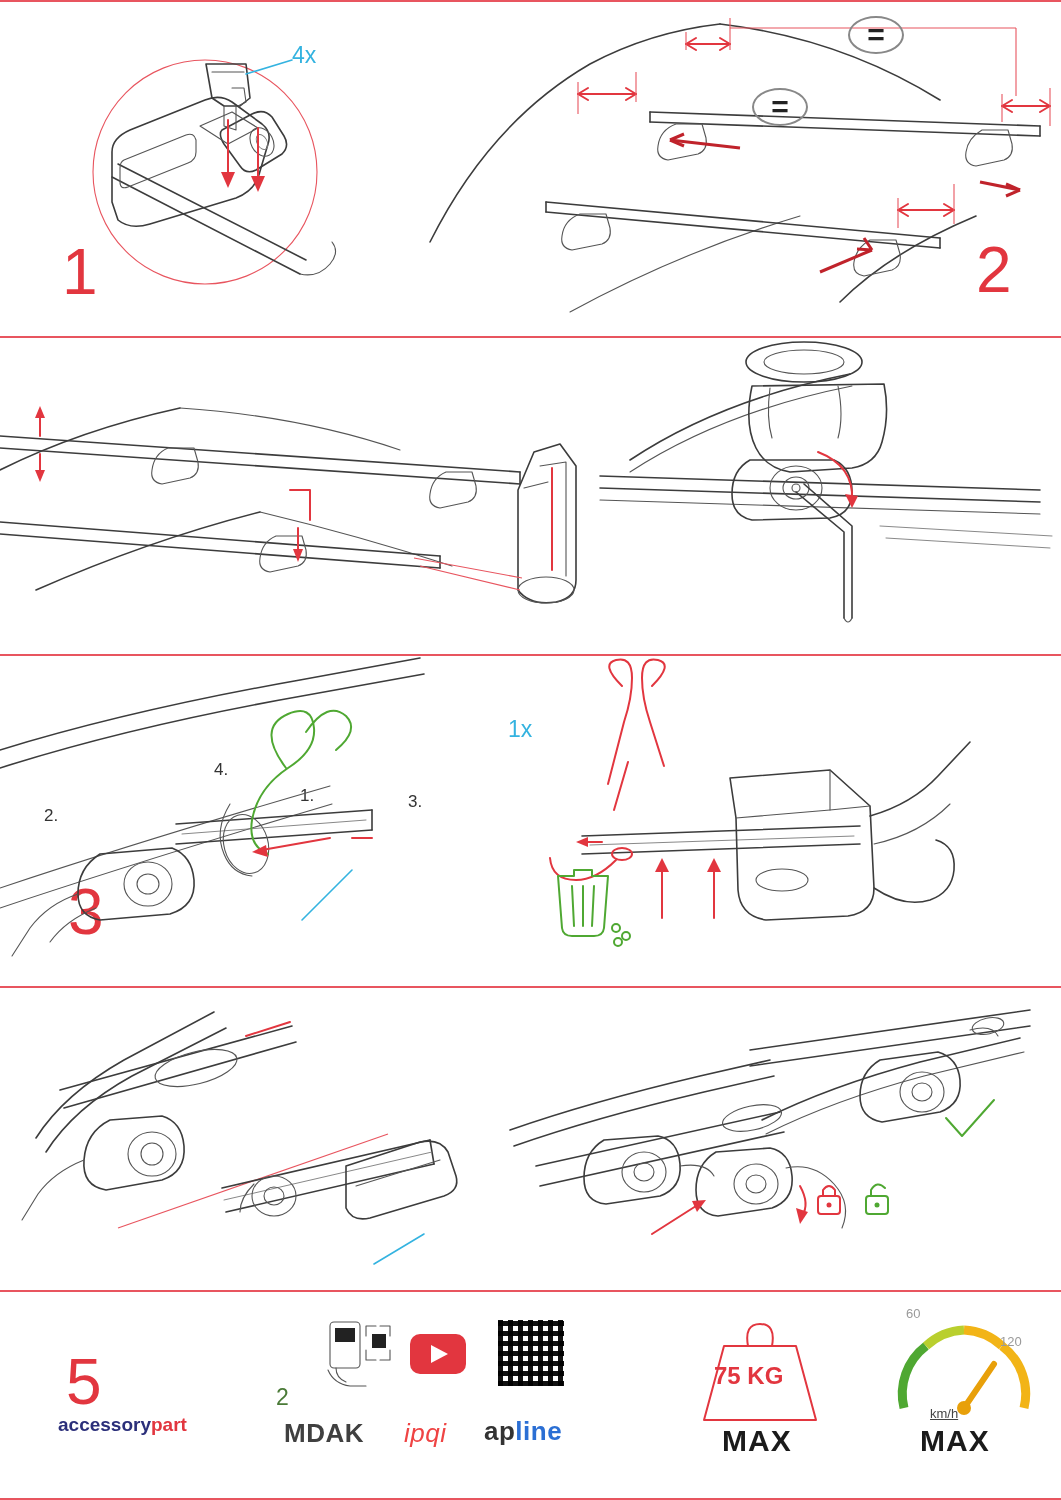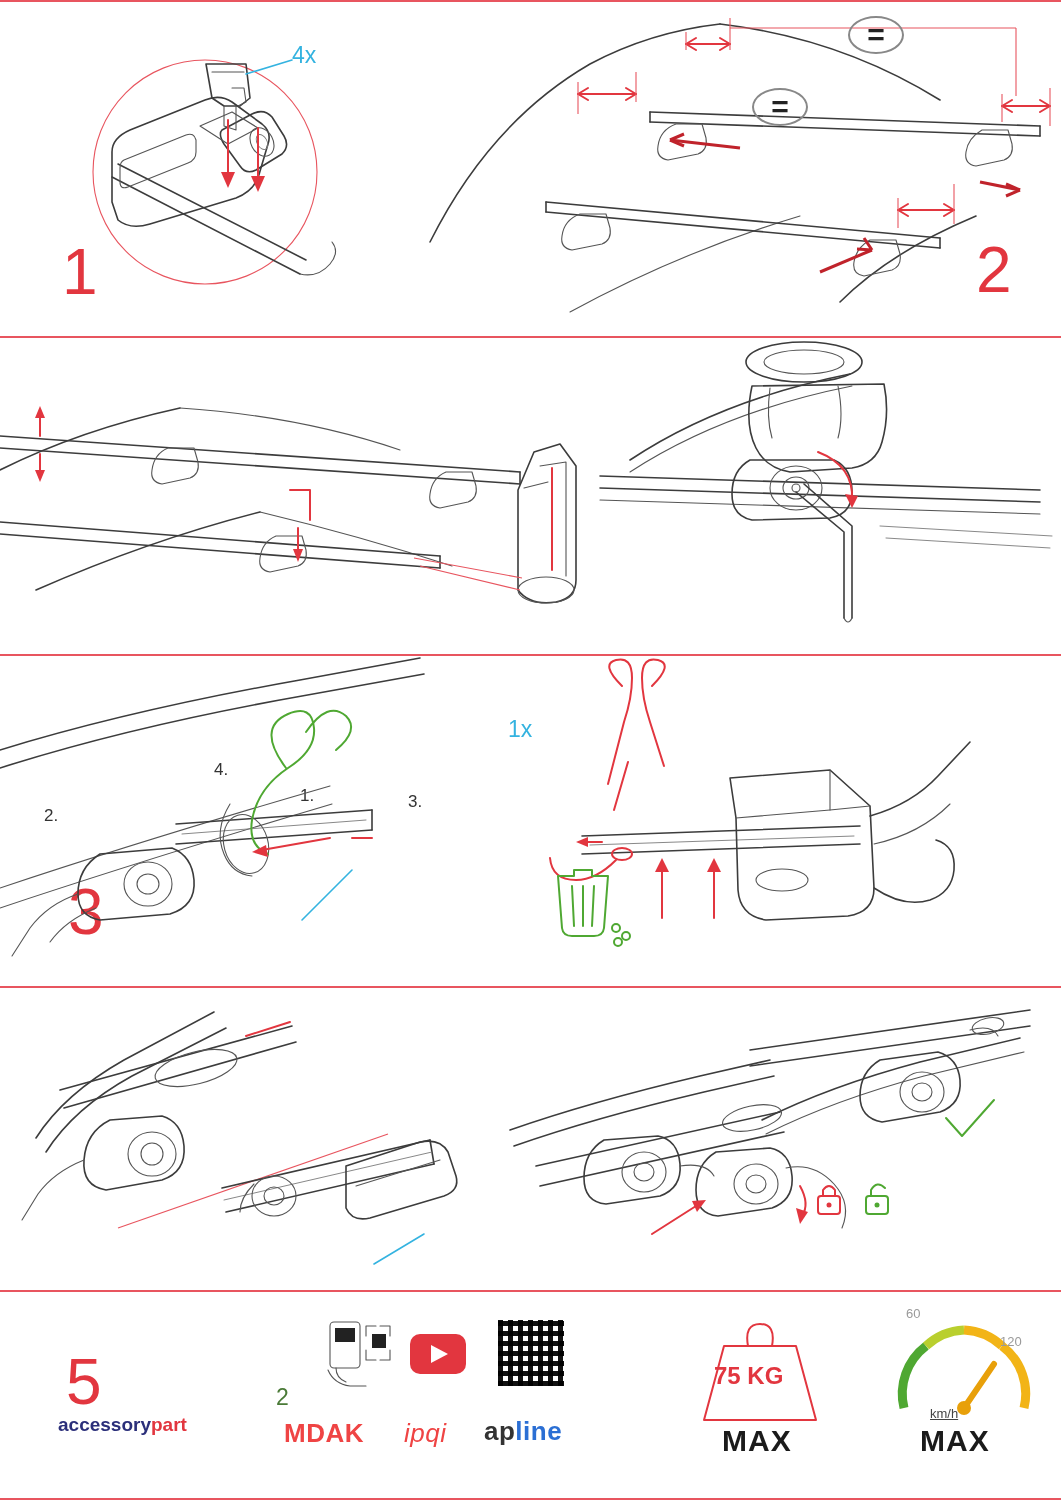--- a/index.html
+++ b/index.html
@@ -98,21 +98,21 @@
     font-size: 19px;
     font-family: "Liberation Sans", sans-serif;
     color: #2b2f7a;
     font-weight: 700;
   }
   .brand-sub .accent { color: #e2363f; }
   .partner {
     position: absolute;
     font-size: 26px;
     font-family: "Liberation Sans", sans-serif;
-    color: #ef4444;
+    color: #404040;
     font-weight: 700;
     letter-spacing: .5px;
   }
   .partner.thin { font-weight: 400; color: #ef4444; font-style: italic; }
   .partner .blu { color: #2b6fd4; }
 
   .max-label {
     position: absolute;
     font-size: 30px;
     font-weight: 700;

